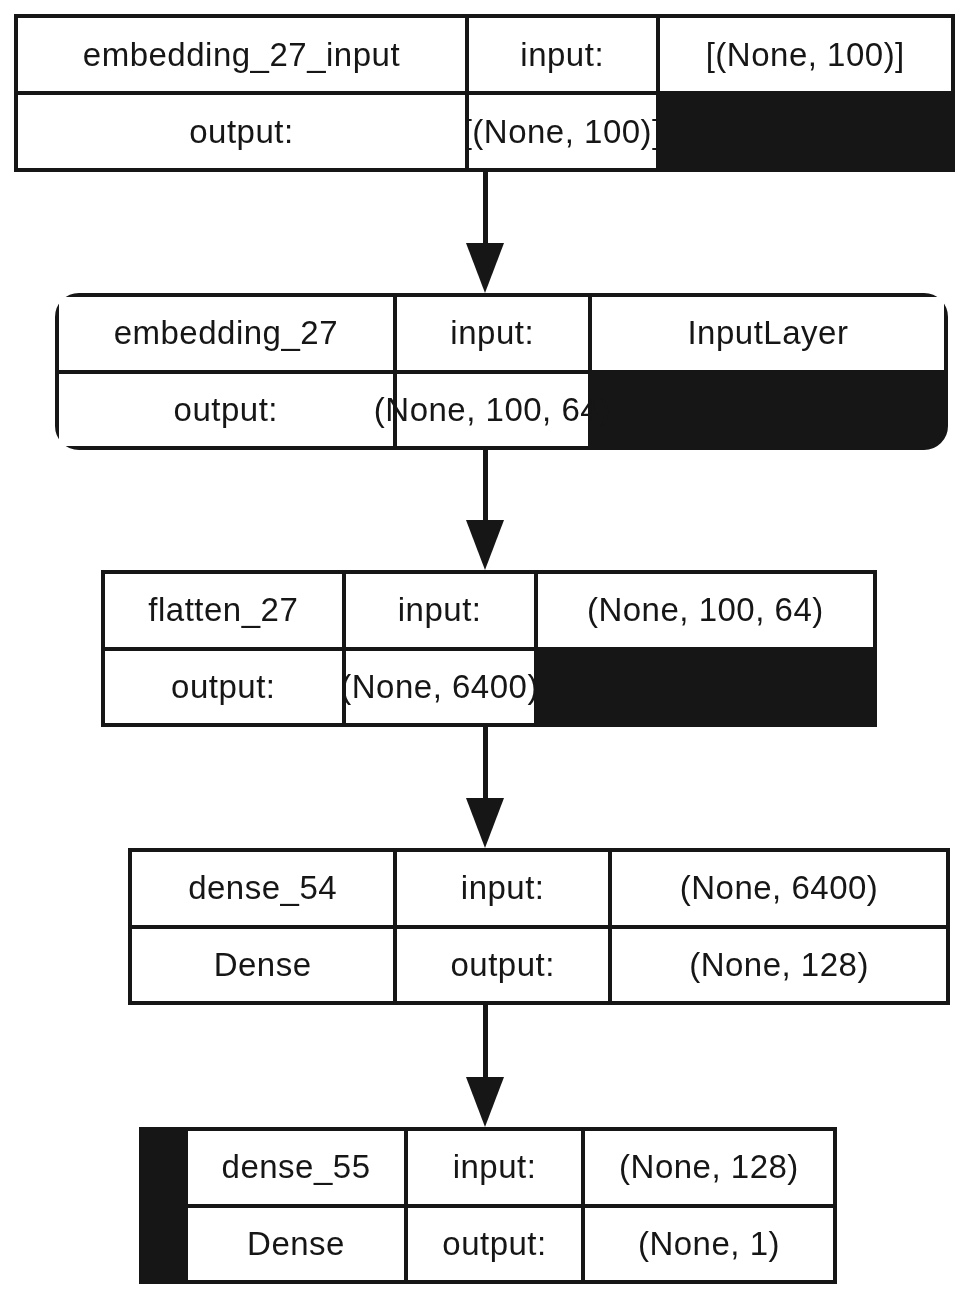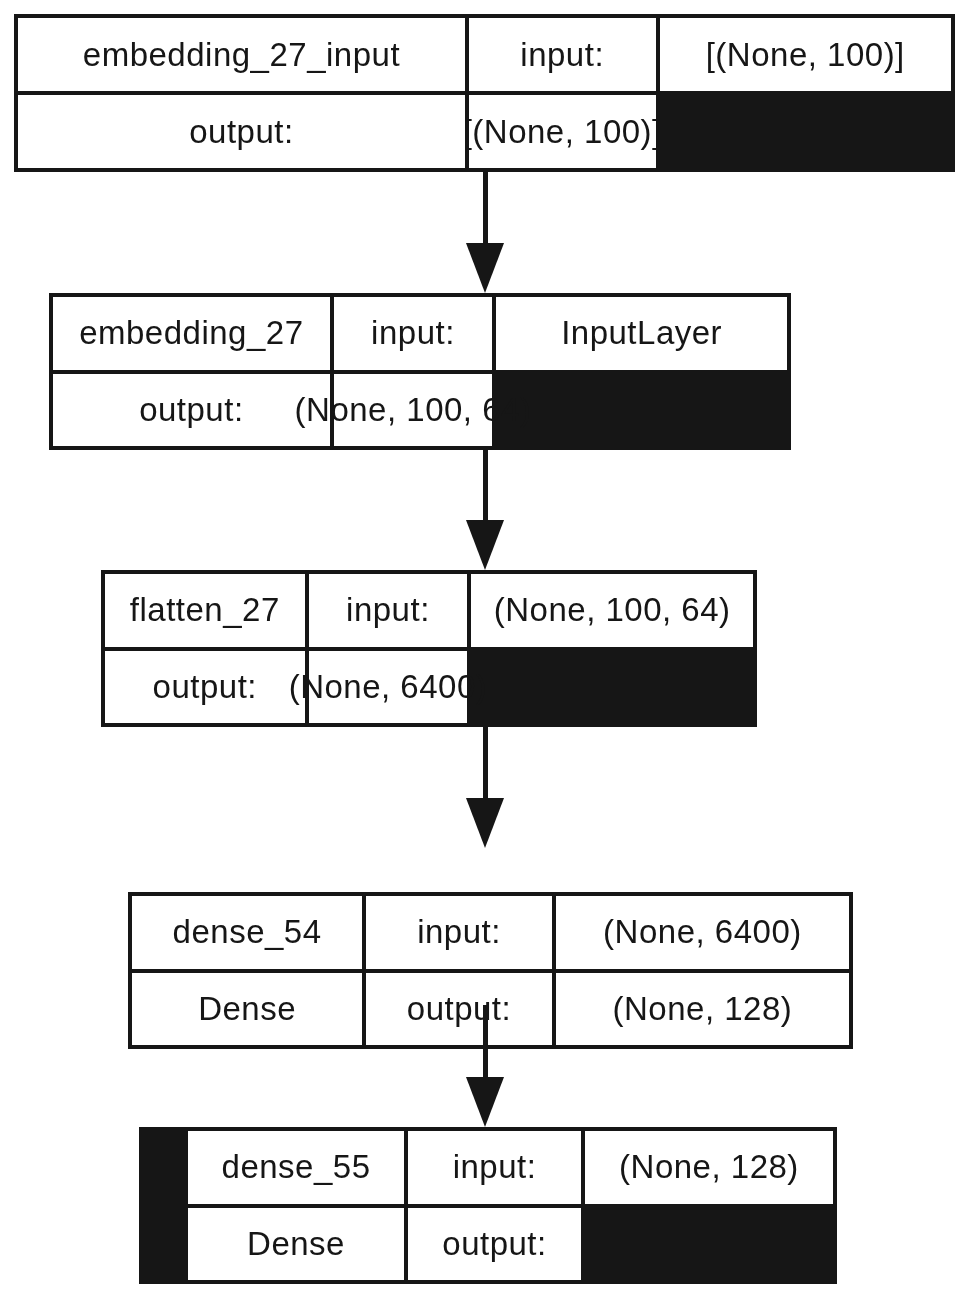--- a/index.html
+++ b/index.html
@@ -33,23 +33,23 @@
     display: flex;
     align-items: center;
     justify-content: center;
     font-size: 33px;
     color: #161616;
     white-space: nowrap;
     letter-spacing: 0.5px;
   }
   
   .n1 { left: 14px;  top: 14px;   width: 941px; height: 158px; grid-template-columns: 47.9% 20%   auto; }
-  .n2 { left: 49px;  top: 293px;  width: 742px; height: 157px; grid-template-columns: 37.7% 21.6% auto; }
-  .n3 { left: 101px; top: 570px;  width: 656px; height: 157px; grid-template-columns: 30.8% 24.5% auto; }
-  .n4 { left: 128px; top: 848px;  width: 725px; height: 157px; grid-template-columns: 32.1% 25.9% auto; margin-top: 44px; }
+  .n2 { left: 55px;  top: 293px;  width: 893px; height: 157px; grid-template-columns: 37.7% 21.6% auto; border-radius: 24px; }
+  .n3 { left: 101px; top: 570px;  width: 776px; height: 157px; grid-template-columns: 30.8% 24.5% auto; }
+  .n4 { left: 128px; top: 848px;  width: 822px; height: 157px; grid-template-columns: 32.1% 25.9% auto; }
   .n5 { left: 139px; top: 1127px; width: 698px; height: 157px; grid-template-columns: 33.5% 26.8% auto; padding-left: 45px; }
 
   .arrow {
     position: absolute;
     left: 466px;
     width: 38px;
     display: flex;
     flex-direction: column;
     align-items: center;
   }
@@ -127,15 +127,16 @@
     <div class="arrow-line"></div>
     <div class="arrow-head"></div>
   </div>
 
   <div class="node n5">
     <div class="cell">dense_55</div>
     <div class="cell">input:</div>
     <div class="cell">(None, 128)</div>
     <div class="cell">Dense</div>
     <div class="cell">output:</div>
+    <div class="cell">(None, 1)</div>
   </div>
 
 </div>
 
 </body></html>

